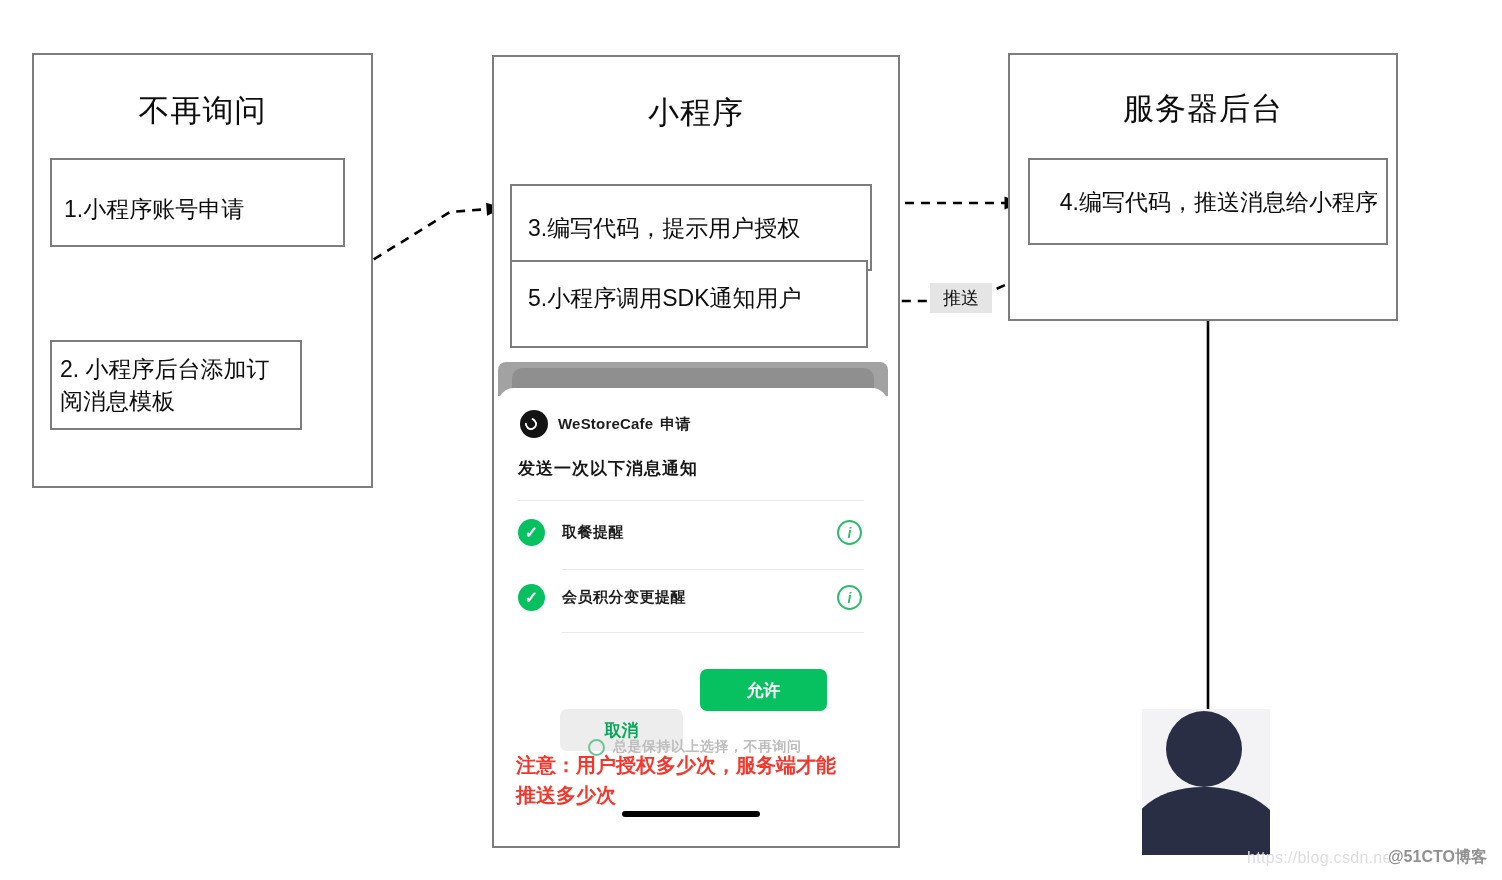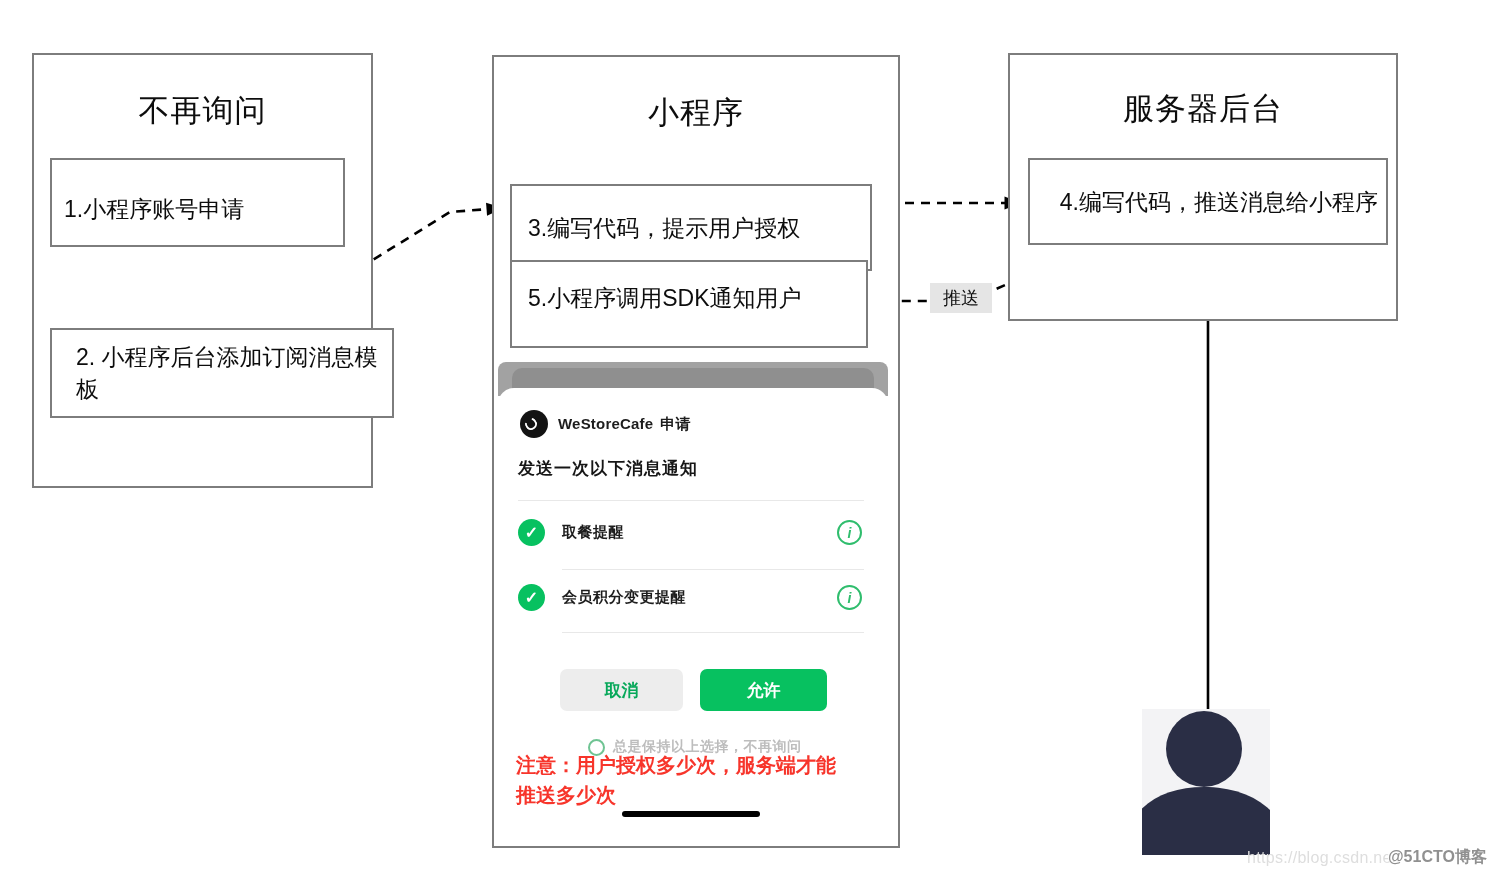--- a/index.html
+++ b/index.html
@@ -120,21 +120,21 @@
     display: flex; align-items: center; justify-content: center;
     font-size: 14px; font-style: italic; font-weight: 600;
   }
   .btn {
     position: absolute; top: 281px;
     height: 42px; border-radius: 7px;
     display: flex; align-items: center; justify-content: center;
     font-size: 17px; font-weight: 600;
     cursor: pointer;
   }
-  .btn-cancel { left: 62px; width: 123px; background: #ededed; color: #07a85a; }
+  .btn-cancel { left: 62px; width: 123px; background: #ededed; color: #07a85a; margin-top: 40px; }
   .btn-allow { left: 202px; width: 127px; background: #07c160; color: #ffffff; }
   .remember-row { position: absolute; left: 90px; top: 350px; display: flex; align-items: center; }
   .radio-circle {
     width: 17px; height: 17px; border-radius: 50%;
     border: 2px solid #6fc493;
     background: transparent;
     flex: 0 0 auto;
   }
   .remember-text {
     margin-left: 8px;
@@ -187,21 +187,21 @@
     <path d="M 1093 247 L 996 289 L 930 301 L 880 301" fill="none" stroke="#000" stroke-width="2.6" stroke-dasharray="9 7" marker-end="url(#ah)"></path>
     <path d="M 1208 709 V 253" fill="none" stroke="#000" stroke-width="2.6" marker-end="url(#ah)"></path>
   </svg>
 
   <div class="panel" style="left:32px; top:53px; width:341px; height:435px;">
     <div class="panel-title" style="top:35px;">不再询问</div>
   </div>
   <div class="step-box" style="left:50px; top:158px; width:295px; height:89px; padding:12px 10px 0 12px;">
     <span>1.小程序账号申请</span>
   </div>
-  <div class="step-box" style="left:50px; top:328px; width:344px; height:90px; padding:0 10px 0 24px;">
+  <div class="step-box" style="left:50px; top:340px; width:252px; height:90px; padding:0 10px 0 8px;">
     <span>2. 小程序后台添加订阅消息模板</span>
   </div>
 
   <div class="panel" style="left:492px; top:55px; width:408px; height:793px;">
     <div class="panel-title" style="top:35px;">小程序</div>
   </div>
   <div class="step-box" style="left:510px; top:160px; width:362px; height:87px; padding:0 10px 0 16px;margin-top:24px;">
     <span>3.编写代码，提示用户授权</span>
   </div>
   <div class="step-box" style="left:510px; top:260px; width:358px; height:88px; padding:0 10px 12px 16px;">

